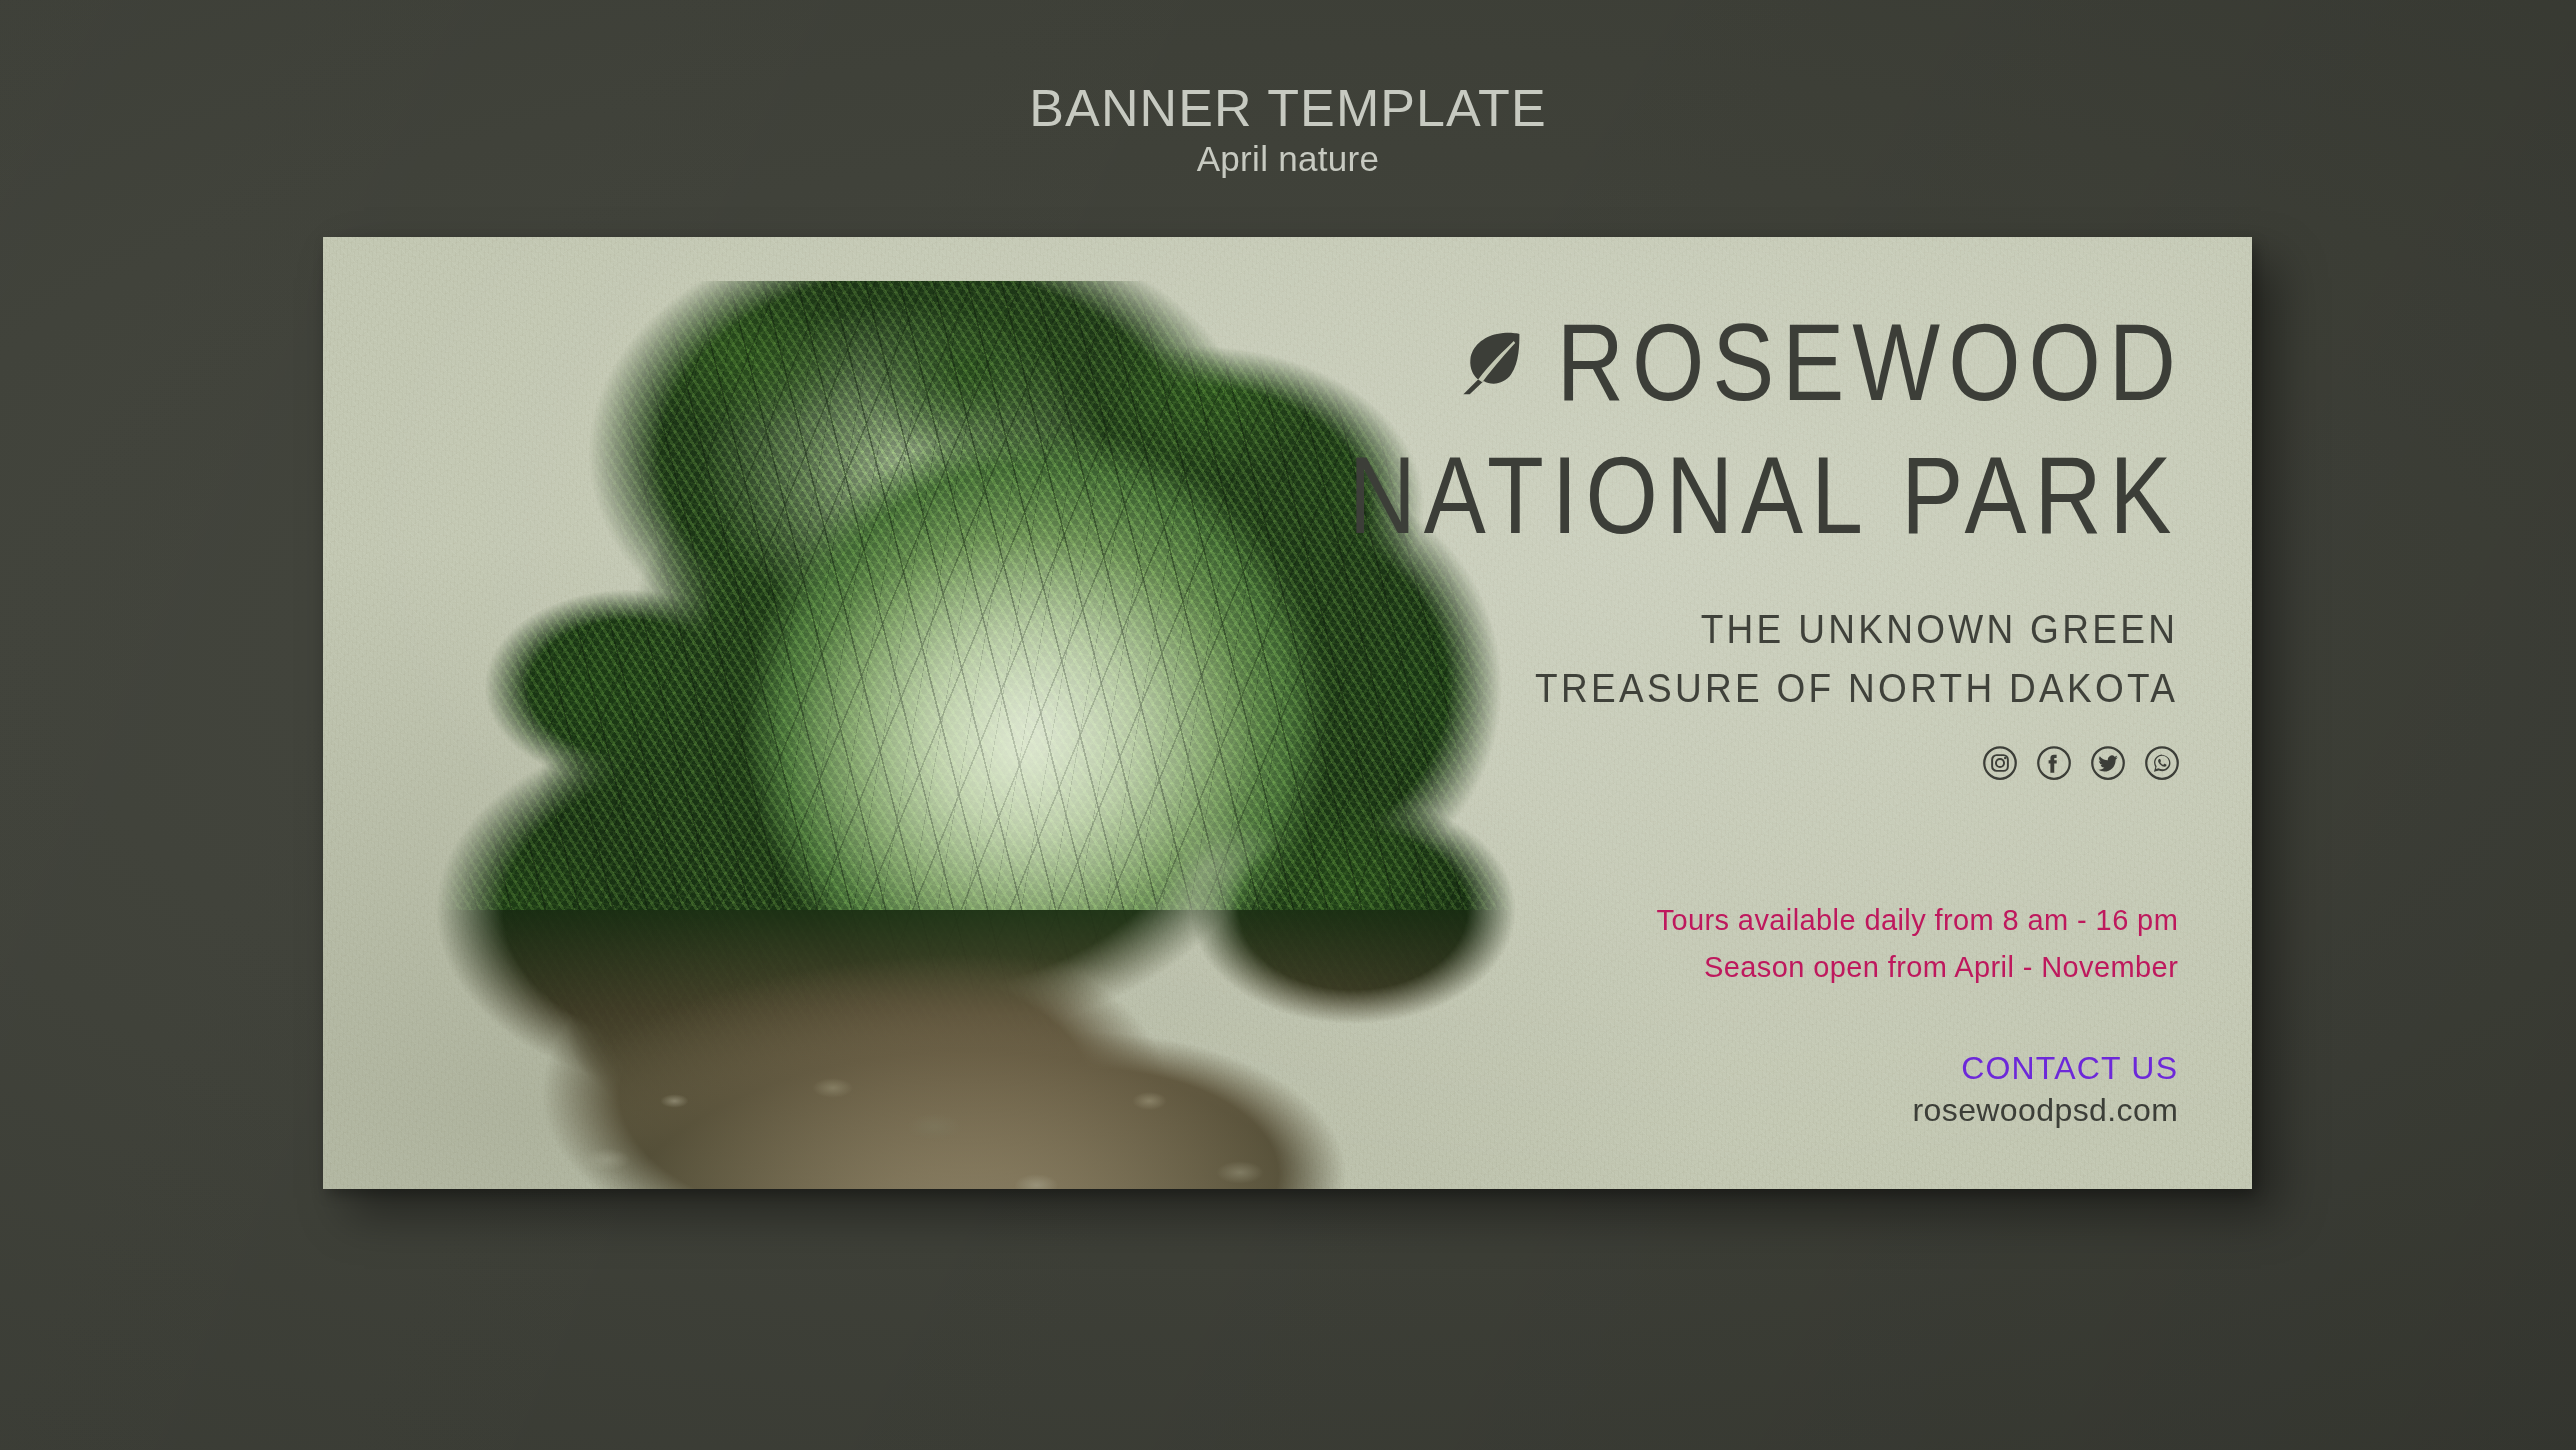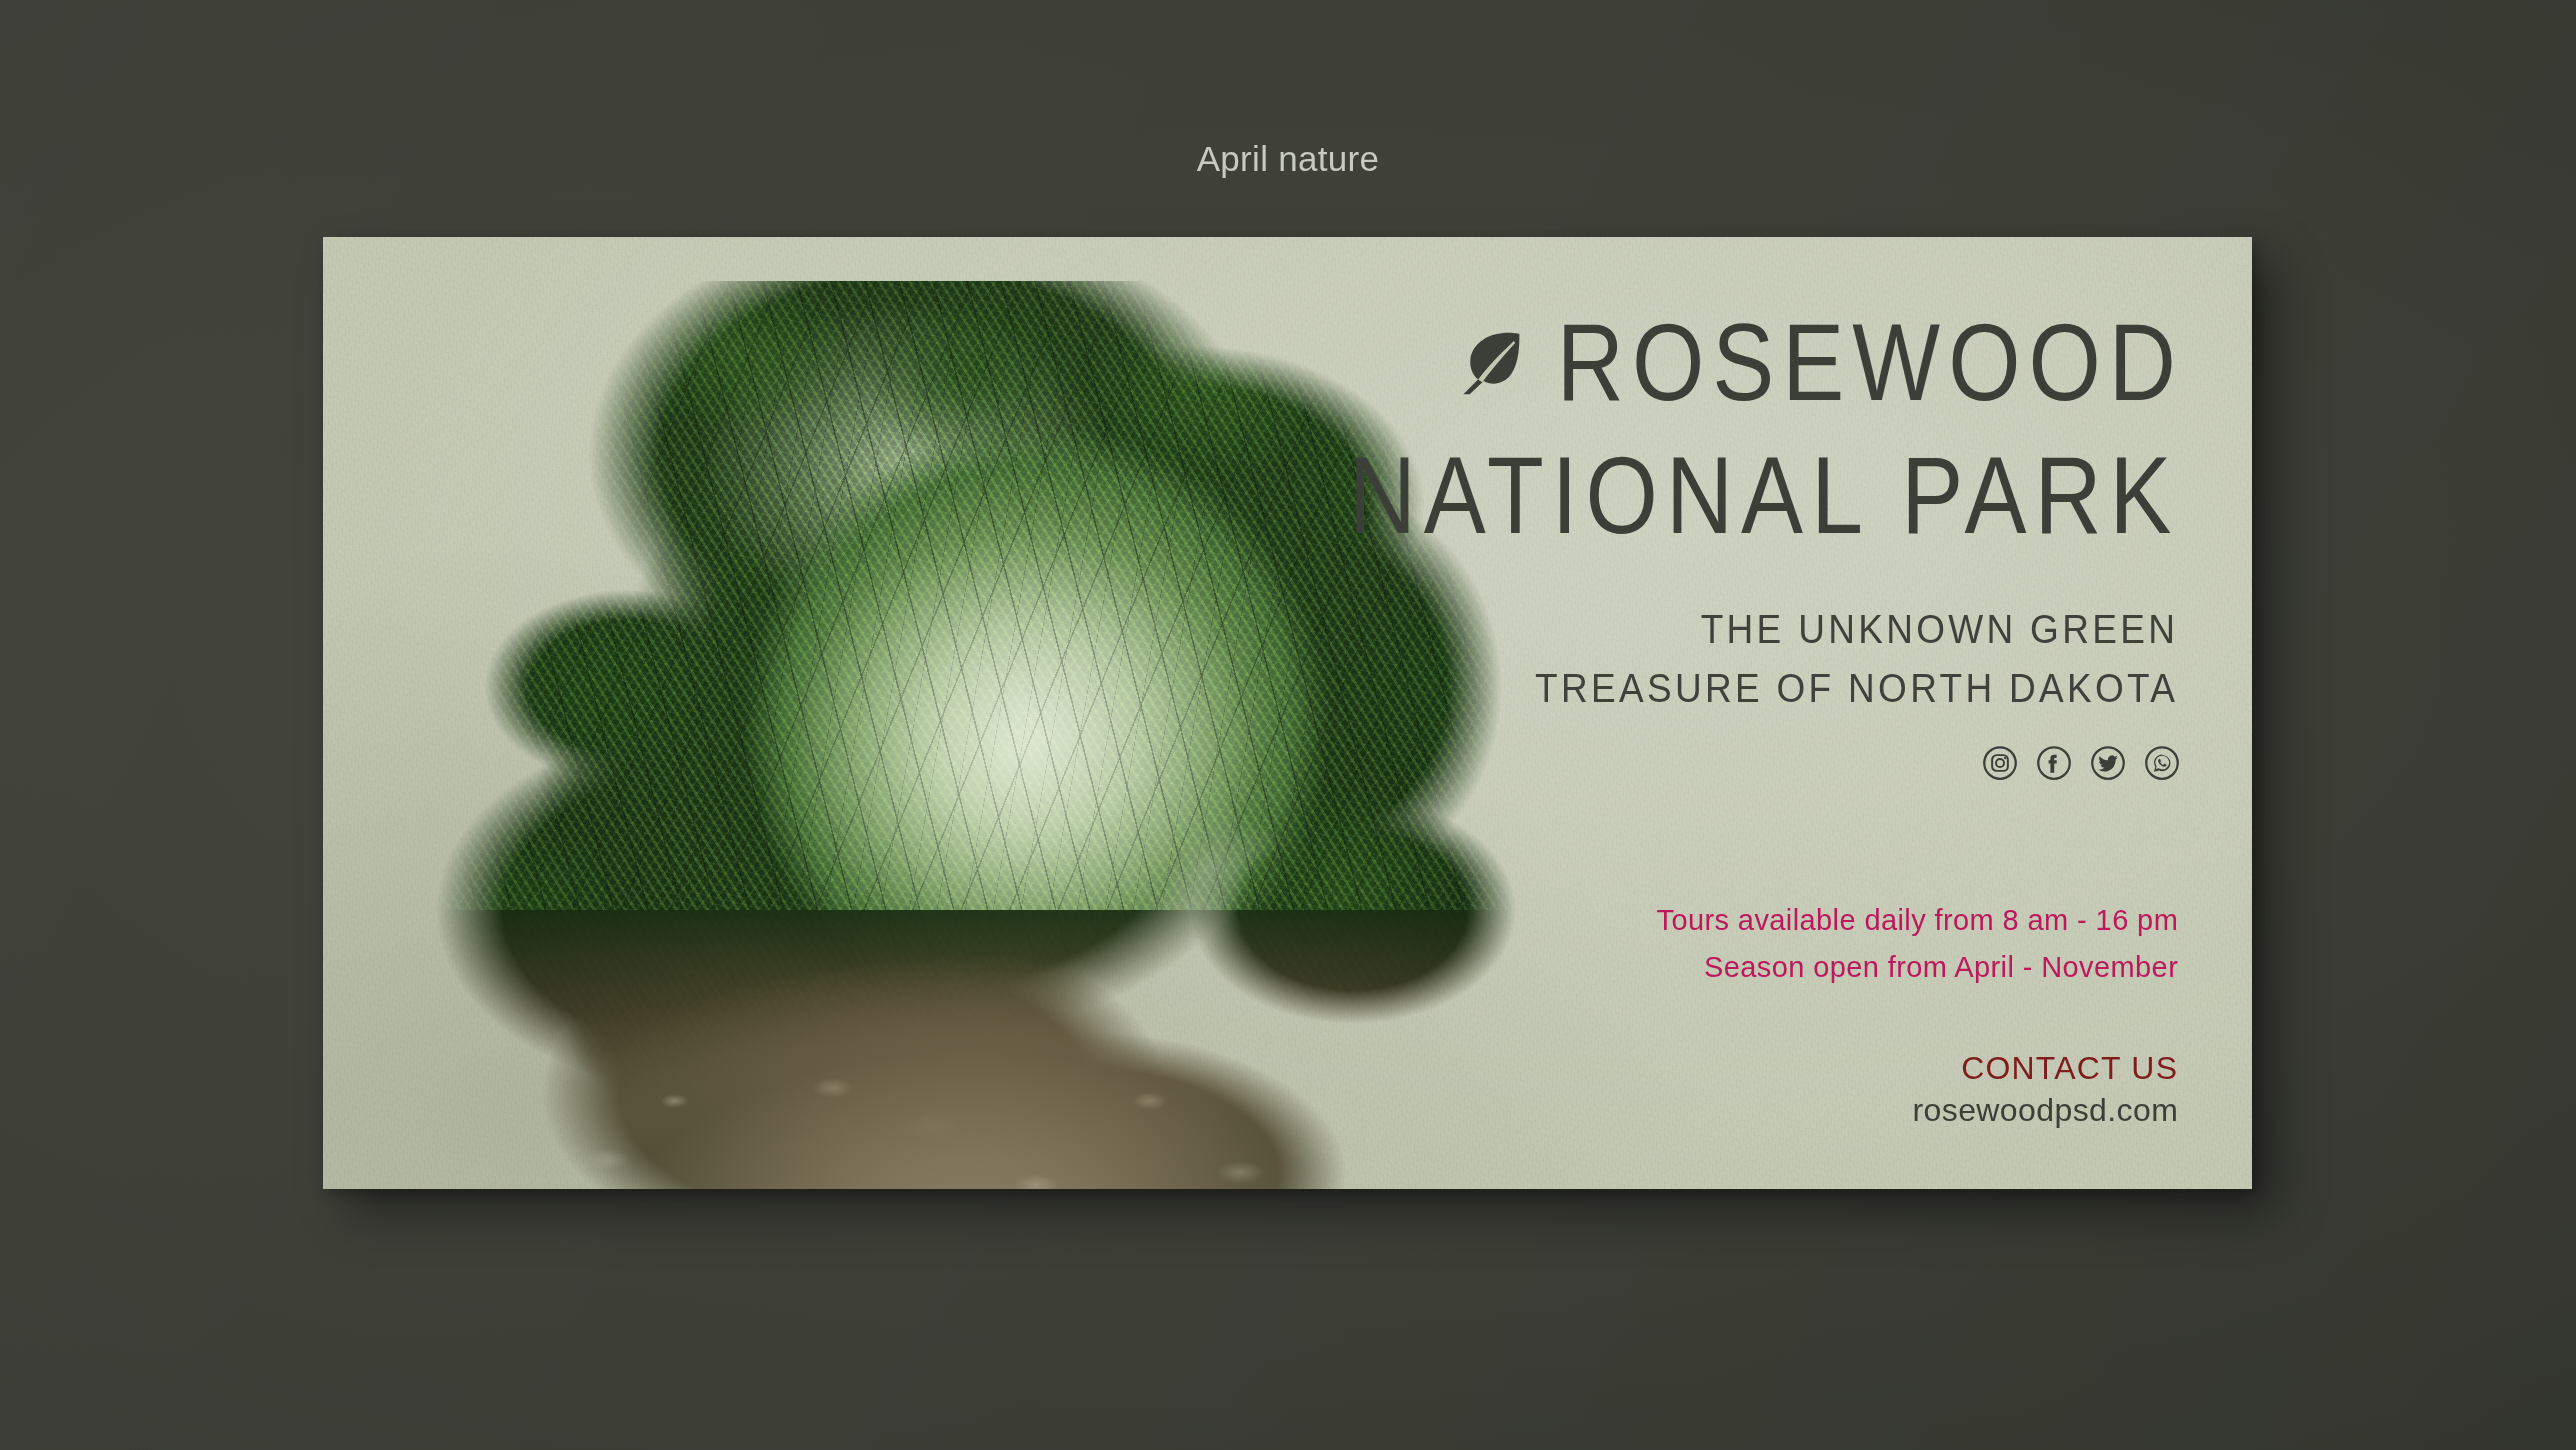--- a/index.html
+++ b/index.html
@@ -318,37 +318,38 @@
   #contact {
     position: absolute;
     bottom: 59px;
     right: 5.8px;
     text-align: right;
     white-space: nowrap;
   }
   #contact-label {
     font-size: 32px;
     letter-spacing: 1.2px;
-    color: #7f1d1d;
+    color: #6d28d9;
     line-height: 1.25;
   }
   #contact-url {
     font-size: 32px;
     letter-spacing: 0.4px;
     color: #3c3e38;
     line-height: 1.25;
     margin-top: 2px;
     cursor: pointer;
   }
 </style>
 </head>
 <body>
 
 <div id="stage">
 
+  <div class="caption" id="caption-title">BANNER TEMPLATE</div>
   <div class="caption" id="caption-sub">April nature</div>
 
   <div id="card">
 
     <div class="paper-tex"></div>
     <div class="paper-shade"></div>
 
     <div id="photo-wrap">
       <div id="photo">
         <div class="scene">

